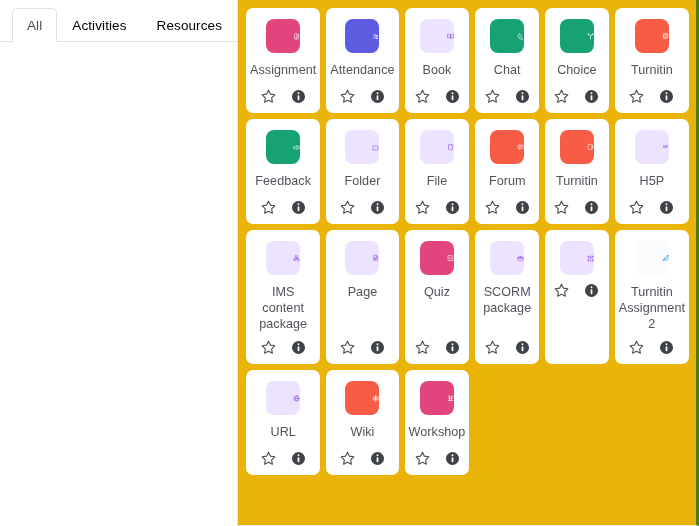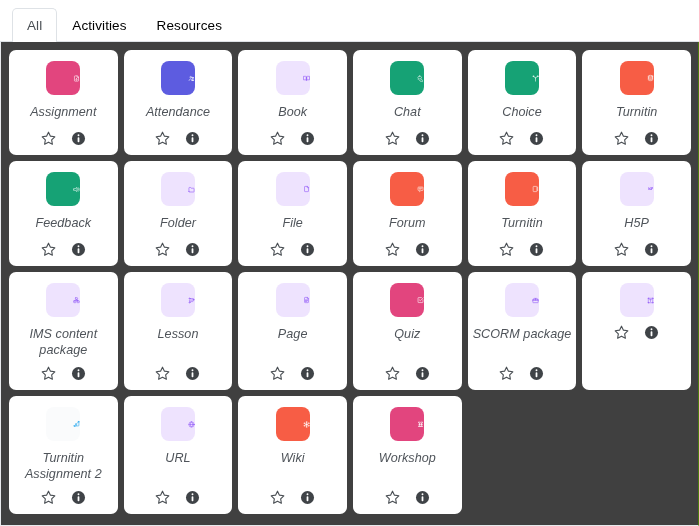--- a/index.html
+++ b/index.html
@@ -10,21 +10,21 @@
     overflow: hidden;
     background: #ffffff;
     font-family: "Liberation Sans", sans-serif;
   }
 
   #chooser {
     width: 699px;
     height: 526px;
     background: #ffffff;
     display: flex;
-    flex-direction: column;
+    flex-direction: row;
   }
 
   
   .tabbar {
     height: 42px;
     flex: 0 0 42px;
     display: flex;
     align-items: flex-end;
     padding-left: 12px;
     background: #ffffff;
@@ -48,27 +48,26 @@
   }
   .tab.active {
     color: #4a4f54;
     background: #ffffff;
     border-color: #dee2e6 #dee2e6 #ffffff;
   }
 
   
   .gridwrap {
     flex: 1 1 auto;
-    background: #404040;
+    background: #eab308;
     border-left: 1px solid #e8eaed;
-    border-right: 1px solid #4d7c0f;
+    border-right: 3px solid #4d7c0f;
     border-bottom: 1px solid #e8eaed;
     padding: 8px 7px 8px 8px;
     overflow: hidden;
-    font-style: italic;
   }
   .grid {
     display: grid;
     grid-template-columns: repeat(6, 1fr);
     grid-auto-rows: min-content;
     gap: 6px;
   }
   .card {
     background: #ffffff;
     border-radius: 7px;
@@ -431,45 +430,20 @@
           <div class="tile" style="background:#eee3fe;">
             <svg width="21" height="21" viewBox="0 0 24 24" fill="none" stroke="#8a4ff7" stroke-width="1.8" stroke-linecap="round" stroke-linejoin="round">
        <rect x="8.2" y="2.6" width="7.6" height="6.2" rx="1.2"></rect>
        <rect x="2.4" y="13.2" width="7.6" height="6.2" rx="1.2"></rect>
        <rect x="14" y="13.2" width="7.6" height="6.2" rx="1.2"></rect>
        <path d="M12 8.8v2"></path>
               <path d="M6.2 13.2v-1.4h11.6v1.4"></path>
      </svg>
           </div>
           <div class="label">IMS content package</div>
-          <div class="actions">
-            <div class="star">
-              <svg width="17" height="17" viewBox="0 0 24 24" fill="none" stroke="#4a4f54" stroke-width="1.6" stroke-linecap="round" stroke-linejoin="round">
-                <path d="M12 3.1l2.75 5.6 6.15.9-4.45 4.35 1.05 6.15L12 17.2l-5.5 2.9 1.05-6.15L3.1 9.6l6.15-.9z"></path>
-              </svg>
-            </div>
-            <div class="info">
-              <svg width="17" height="17" viewBox="0 0 24 24">
-                <circle cx="12" cy="12" r="9.2" fill="#3f4347"></circle>
-                <circle cx="12" cy="7.5" r="1.35" fill="#ffffff"></circle>
-                <rect x="10.75" y="10.2" width="2.5" height="7.1" rx="1.1" fill="#ffffff"></rect>
-              </svg>
-            </div>
-          </div>
-        </div>
-        <div class="card">
-          <div class="tile" style="background:#eee3fe;">
-            <svg width="21" height="21" viewBox="0 0 24 24" fill="none" stroke="#8a4ff7" stroke-width="1.8" stroke-linecap="round" stroke-linejoin="round">
-       <circle cx="5.4" cy="5.4" r="2"></circle>
-       <circle cx="18.6" cy="9.6" r="2"></circle>
-       <circle cx="5.4" cy="18.6" r="2"></circle>
-       <path d="M7.4 5.4h9.4a2.6 2.6 0 0 1 0 5.2H7.2a2.6 2.6 0 0 0 0 5.2h9.6"></path>
-     </svg>
-          </div>
-          <div class="label">Lesson</div>
           <div class="actions">
             <div class="star">
               <svg width="17" height="17" viewBox="0 0 24 24" fill="none" stroke="#4a4f54" stroke-width="1.6" stroke-linecap="round" stroke-linejoin="round">
                 <path d="M12 3.1l2.75 5.6 6.15.9-4.45 4.35 1.05 6.15L12 17.2l-5.5 2.9 1.05-6.15L3.1 9.6l6.15-.9z"></path>
               </svg>
             </div>
             <div class="info">
               <svg width="17" height="17" viewBox="0 0 24 24">
                 <circle cx="12" cy="12" r="9.2" fill="#3f4347"></circle>
                 <circle cx="12" cy="7.5" r="1.35" fill="#ffffff"></circle>

